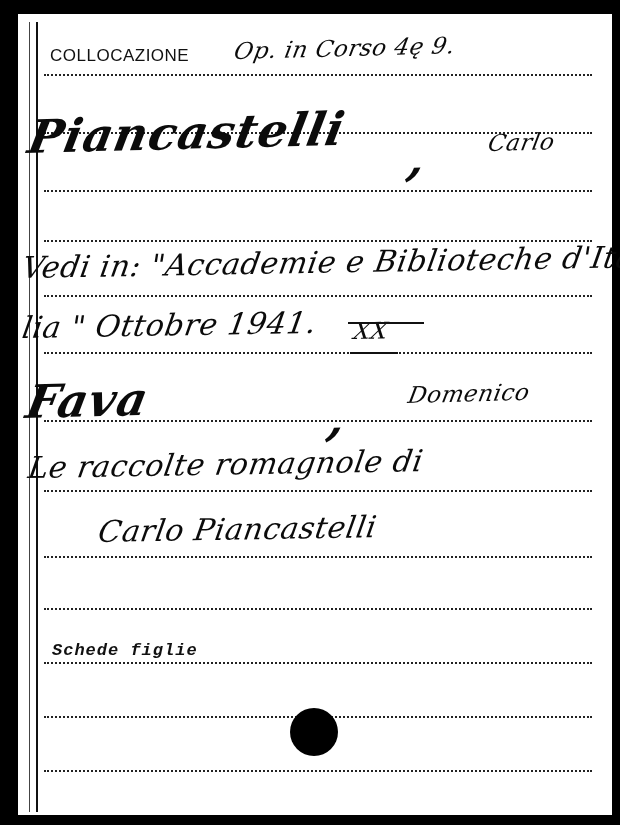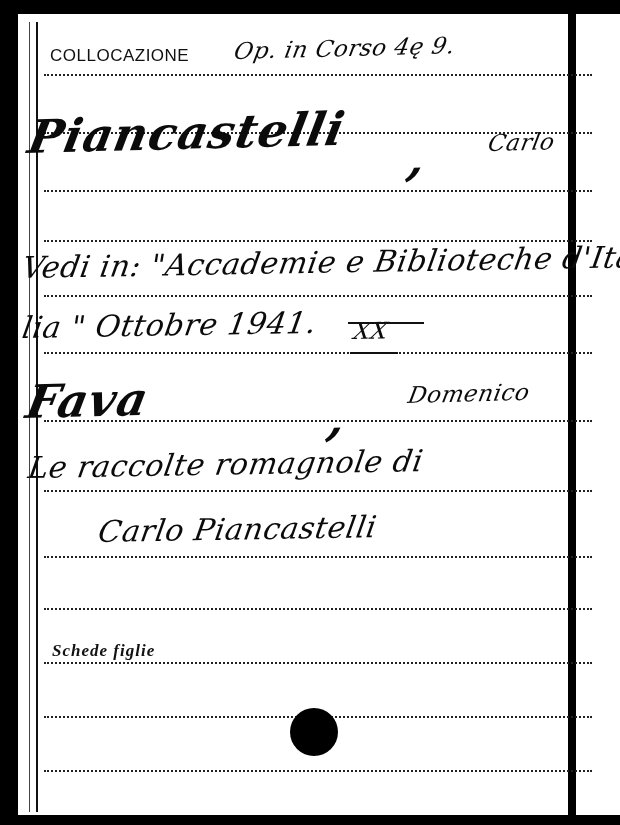--- a/index.html
+++ b/index.html
@@ -9,21 +9,21 @@
   }
   body {
     width: 620px;
     height: 825px;
     font-family: "Liberation Serif", serif;
     overflow: hidden;
   }
 
   #card {
     position: relative;
-    width: 576px;
+    width: 620px;
     height: 825px;
     background: #ffffff;
   }
 
   
   .edge-top {
     position: absolute;
     left: 0; top: 0;
     width: 620px; height: 14px;
     background: #000;
@@ -78,21 +78,21 @@
   .printed {
     position: absolute;
     font-family: "Liberation Sans", sans-serif;
     font-size: 17px;
     letter-spacing: 0.5px;
     color: #111;
     white-space: nowrap;
   }
   .printed-italic {
     position: absolute;
-    font-family: Liberation Serif, serif;
+    font-family: Liberation Mono, monospace;
     font-style: italic;
     font-weight: bold;
     font-size: 17px;
     letter-spacing: 1px;
     color: #111;
     white-space: nowrap;
   }
 
   
   .hand {

